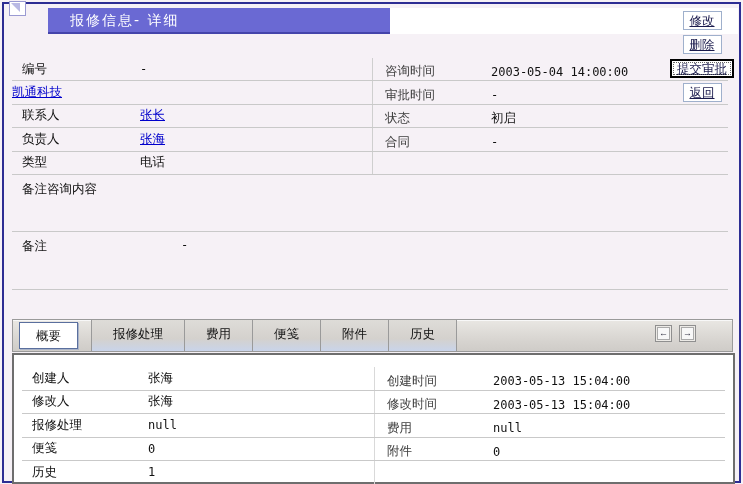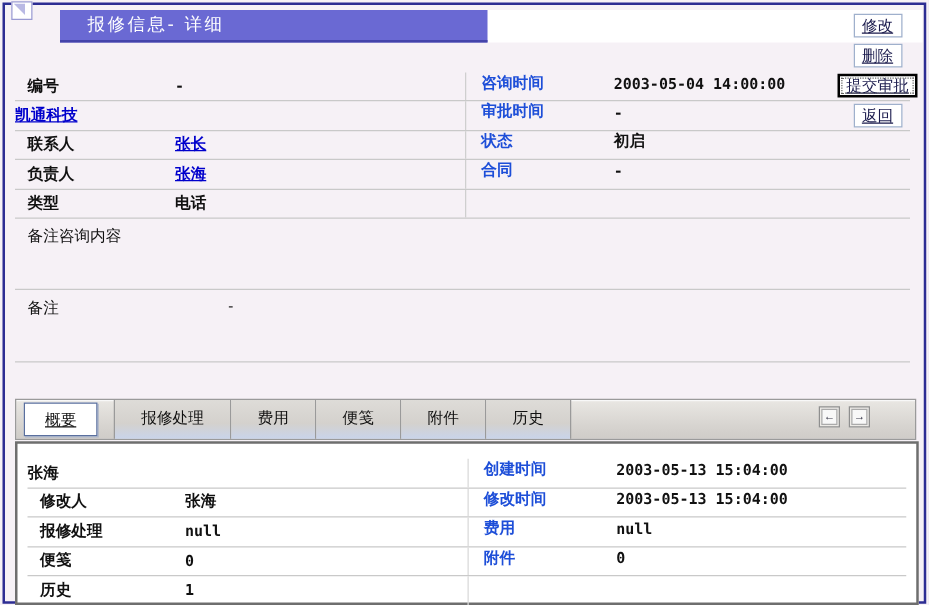--- a/index.html
+++ b/index.html
@@ -20,45 +20,45 @@
   .corner:after{content:"";position:absolute;left:1px;top:1px;width:0;height:0;
     border-left:9px solid #b9b9e4;border-top:9px solid transparent;transform:rotate(180deg);}
   .btn-row{position:absolute;right:9px;top:11px;display:flex;gap:5px;align-items:center;flex-direction:column;}
   .hbtn{
     background:#fff;border:1px solid #9fb0cc;color:#1b1b4d;text-decoration:underline;
     font-family:inherit;font-size:12.5px;padding:1px 6px;line-height:15px;cursor:pointer;white-space:nowrap;
   }
   .hbtn.focused{border:2px solid #000;padding:0 5px;outline:1px dotted #666;outline-offset:-4px;}
   
   .panel-top{position:absolute;left:12px;top:58px;width:716px;}
-  .row{display:flex;align-items:flex-start;height:22.4px;border-bottom:1px solid #c9c9c9;font-weight:bold;}
+  .row{display:flex;align-items:flex-end;height:22.4px;border-bottom:1px solid #c9c9c9;}
   .cell-l{flex:0 0 360px;display:flex;align-items:center;align-self:stretch;border-right:1px solid #cfcfcf;}
   .cell-r{flex:1;display:flex;align-items:center;padding-left:12px;}
   .lbl{width:128px;padding-left:10px;box-sizing:border-box;color:#111;}
-  .lbl-r{width:106px;box-sizing:border-box;color:#1d4ed8;}
+  .lbl-r{width:106px;box-sizing:border-box;color:#404040;}
   .val{color:#111;}
   .mono{font-family:"DejaVu Sans Mono","Liberation Mono",monospace;font-size:12px;}
   a.link{color:#0000cc;text-decoration:underline;cursor:pointer;}
   .row-full{display:flex;border-bottom:1px solid #c9c9c9;padding-top:6px;box-sizing:border-box;gap:41px;}
   .row-full .lbl{flex:0 0 128px;}
   .rf1{height:57px;}
   .rf2{height:58px;}
   
   .tabbar{
     position:absolute;left:12px;top:319px;width:721px;height:33px;box-sizing:border-box;
     background:linear-gradient(180deg,#e9e7e3 0%,#d6d3cf 70%,#cfccc8 100%);
     border:1px solid #9a9a9a;box-shadow:inset 0 1px 0 #f8f8f8;display:flex;align-items:stretch;
   }
   .tab{
     line-height:27px;padding:0 21px;color:#111;border-right:1px solid #9a9a9a;cursor:pointer;
     background:linear-gradient(180deg,#dedcd8 0%,#d4d1cd 60%,#c9d4ea 100%);white-space:nowrap;
   }
   .tab.active{
     background:#ffffff;border:1px solid #5a6f9e;margin:2px 0 2px 6px;line-height:26px;
-    padding:0 16px;box-shadow:1px 1px 0 #aab4c8;text-decoration:underline;
+    padding:0 16px;box-shadow:1px 1px 0 #aab4c8;
   }
   .tab-spacer{width:13px;border-right:1px solid #9a9a9a;}
   .tab-scrolls{position:absolute;right:36px;top:5px;display:flex;gap:7px;}
   .sq{
     width:17px;height:17px;background:#eceae6;border:1px solid #8f8f8f;display:flex;
     align-items:center;justify-content:center;cursor:pointer;padding:0;
   }
   .sq .inner{
     display:flex;align-items:center;justify-content:center;width:11px;height:11px;
     border:1px solid #aaa;background:#f8f8f8;font-size:9px;color:#334;line-height:1;
@@ -163,20 +163,21 @@
       </button>
       <button class="sq">
         <span class="inner">→</span>
       </button>
     </div>
   </div>
 
   <div class="panel-bottom">
     <div class="row">
       <div class="cell-l">
+        <span class="lbl">创建人</span>
         <span class="val">张海</span>
       </div>
       <div class="cell-r">
         <span class="lbl-r">创建时间</span>
         <span class="val mono">2003-05-13 15:04:00</span>
       </div>
     </div>
     <div class="row">
       <div class="cell-l">
         <span class="lbl">修改人</span>

